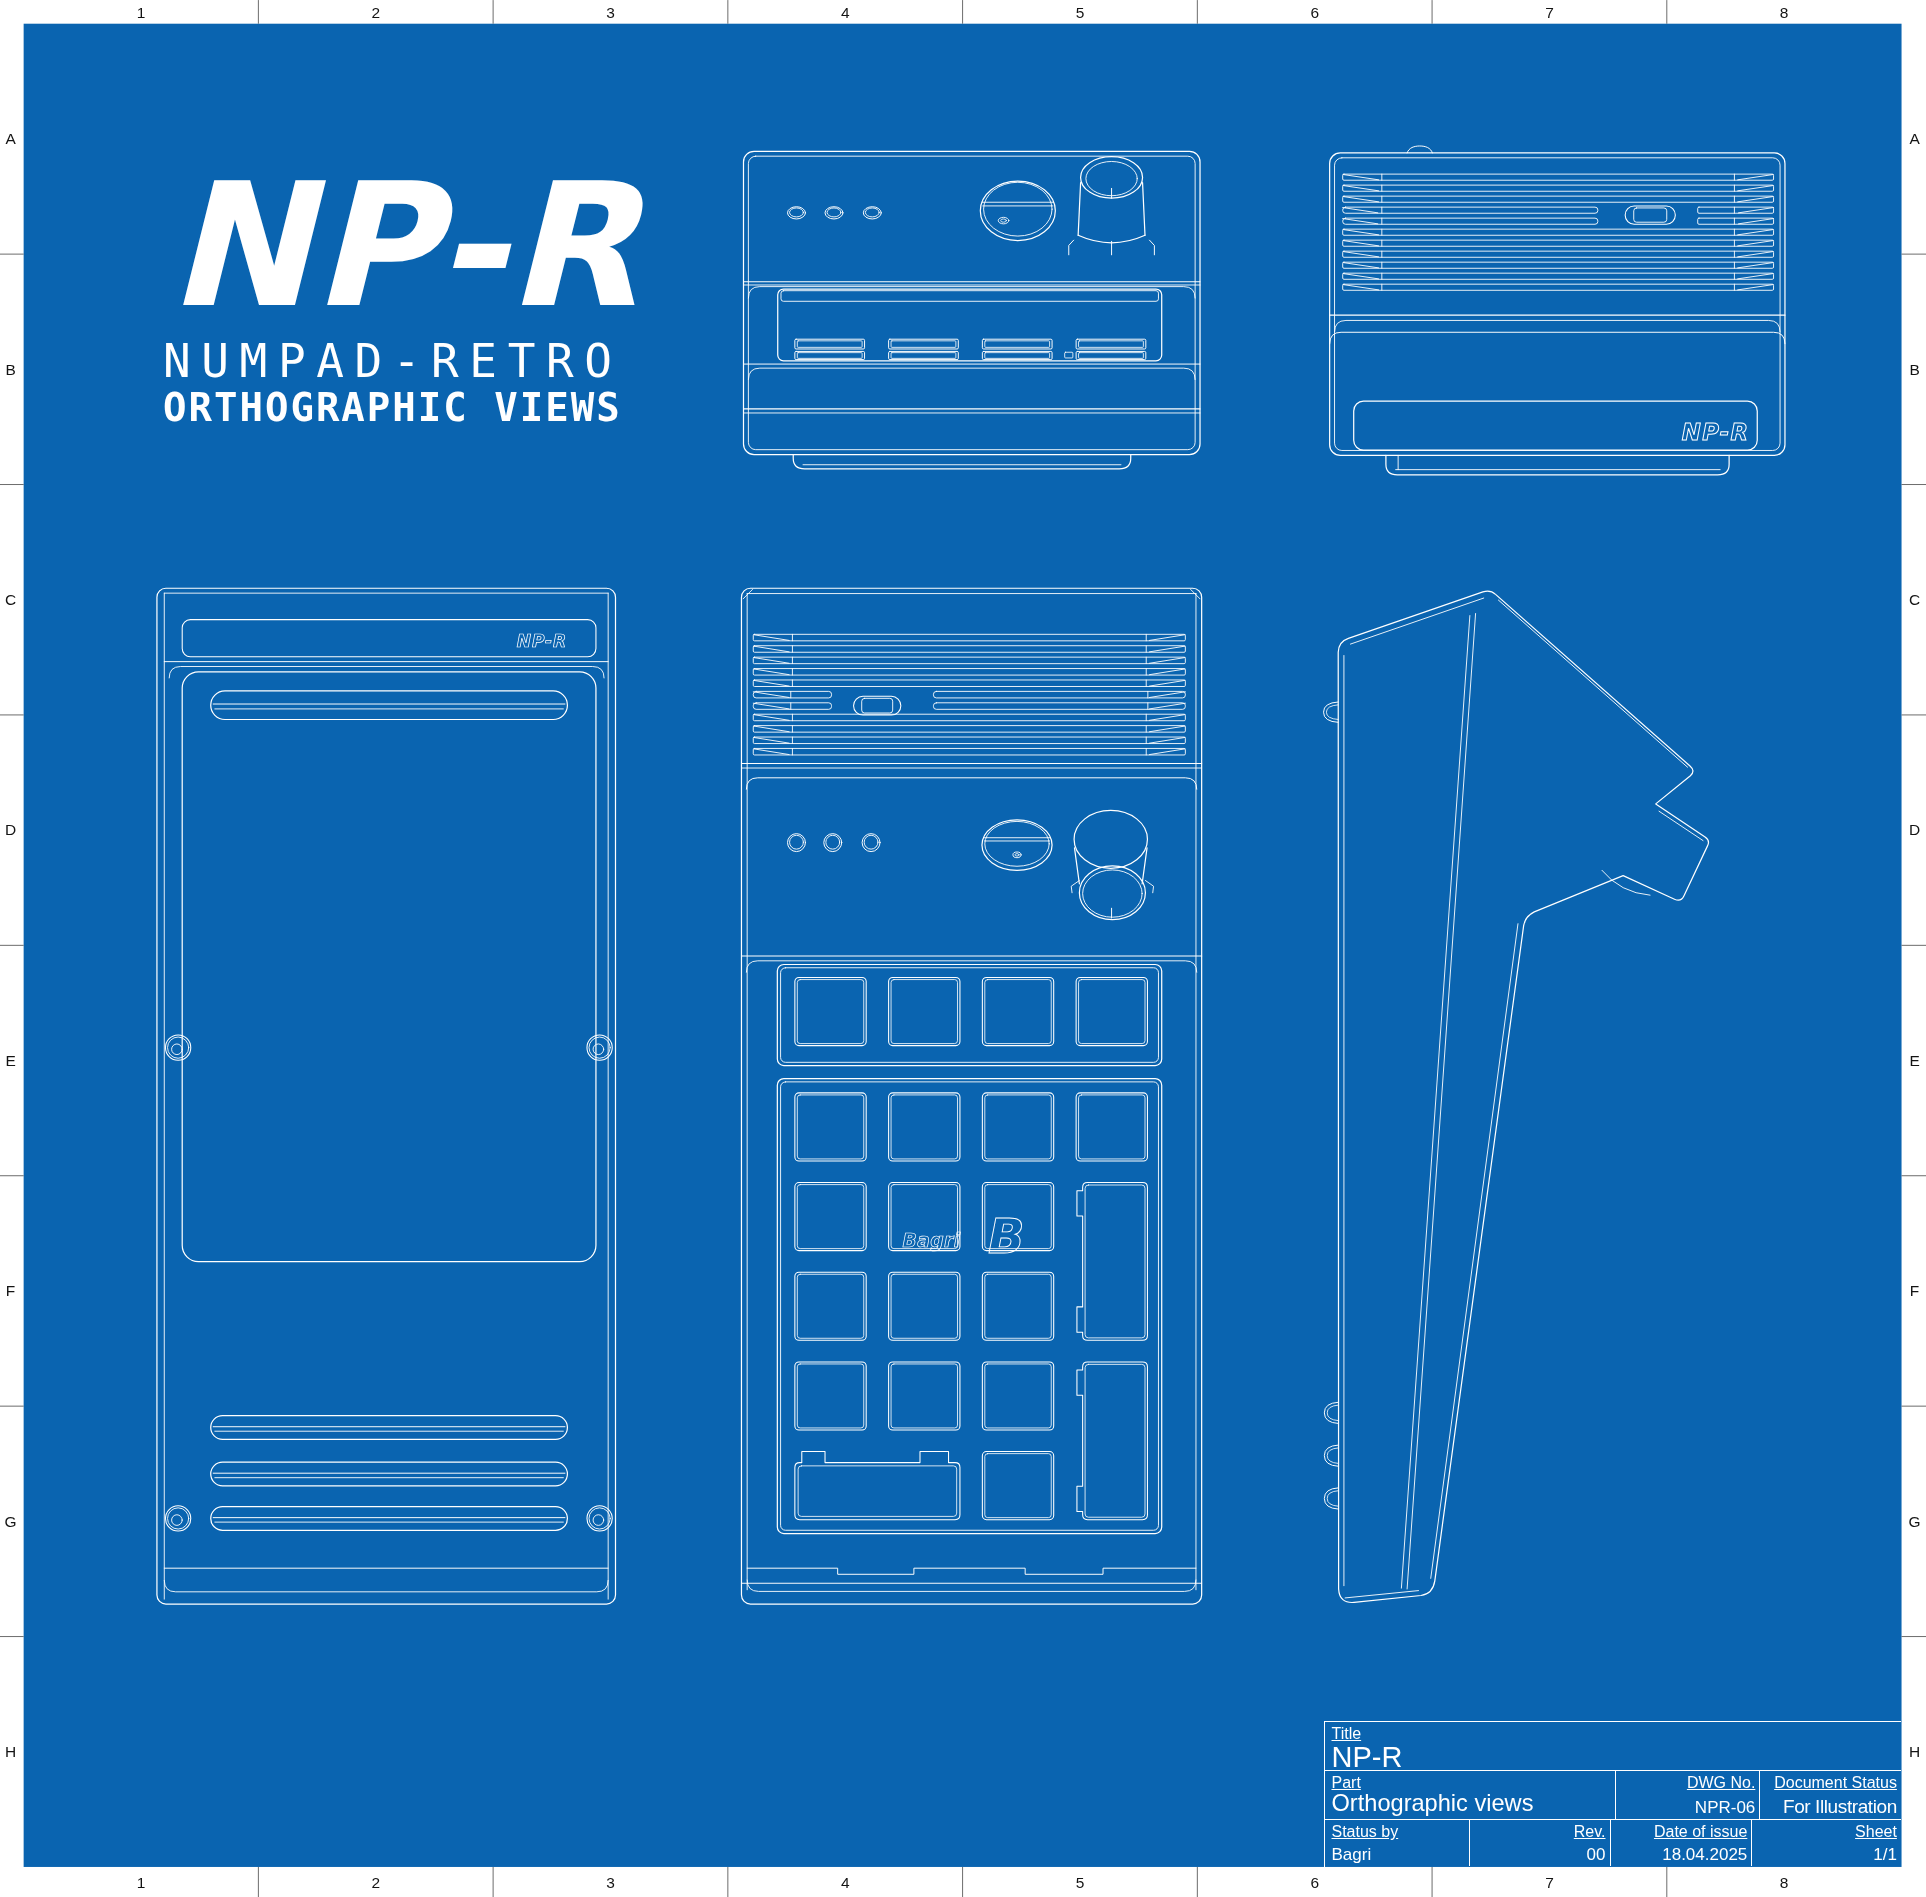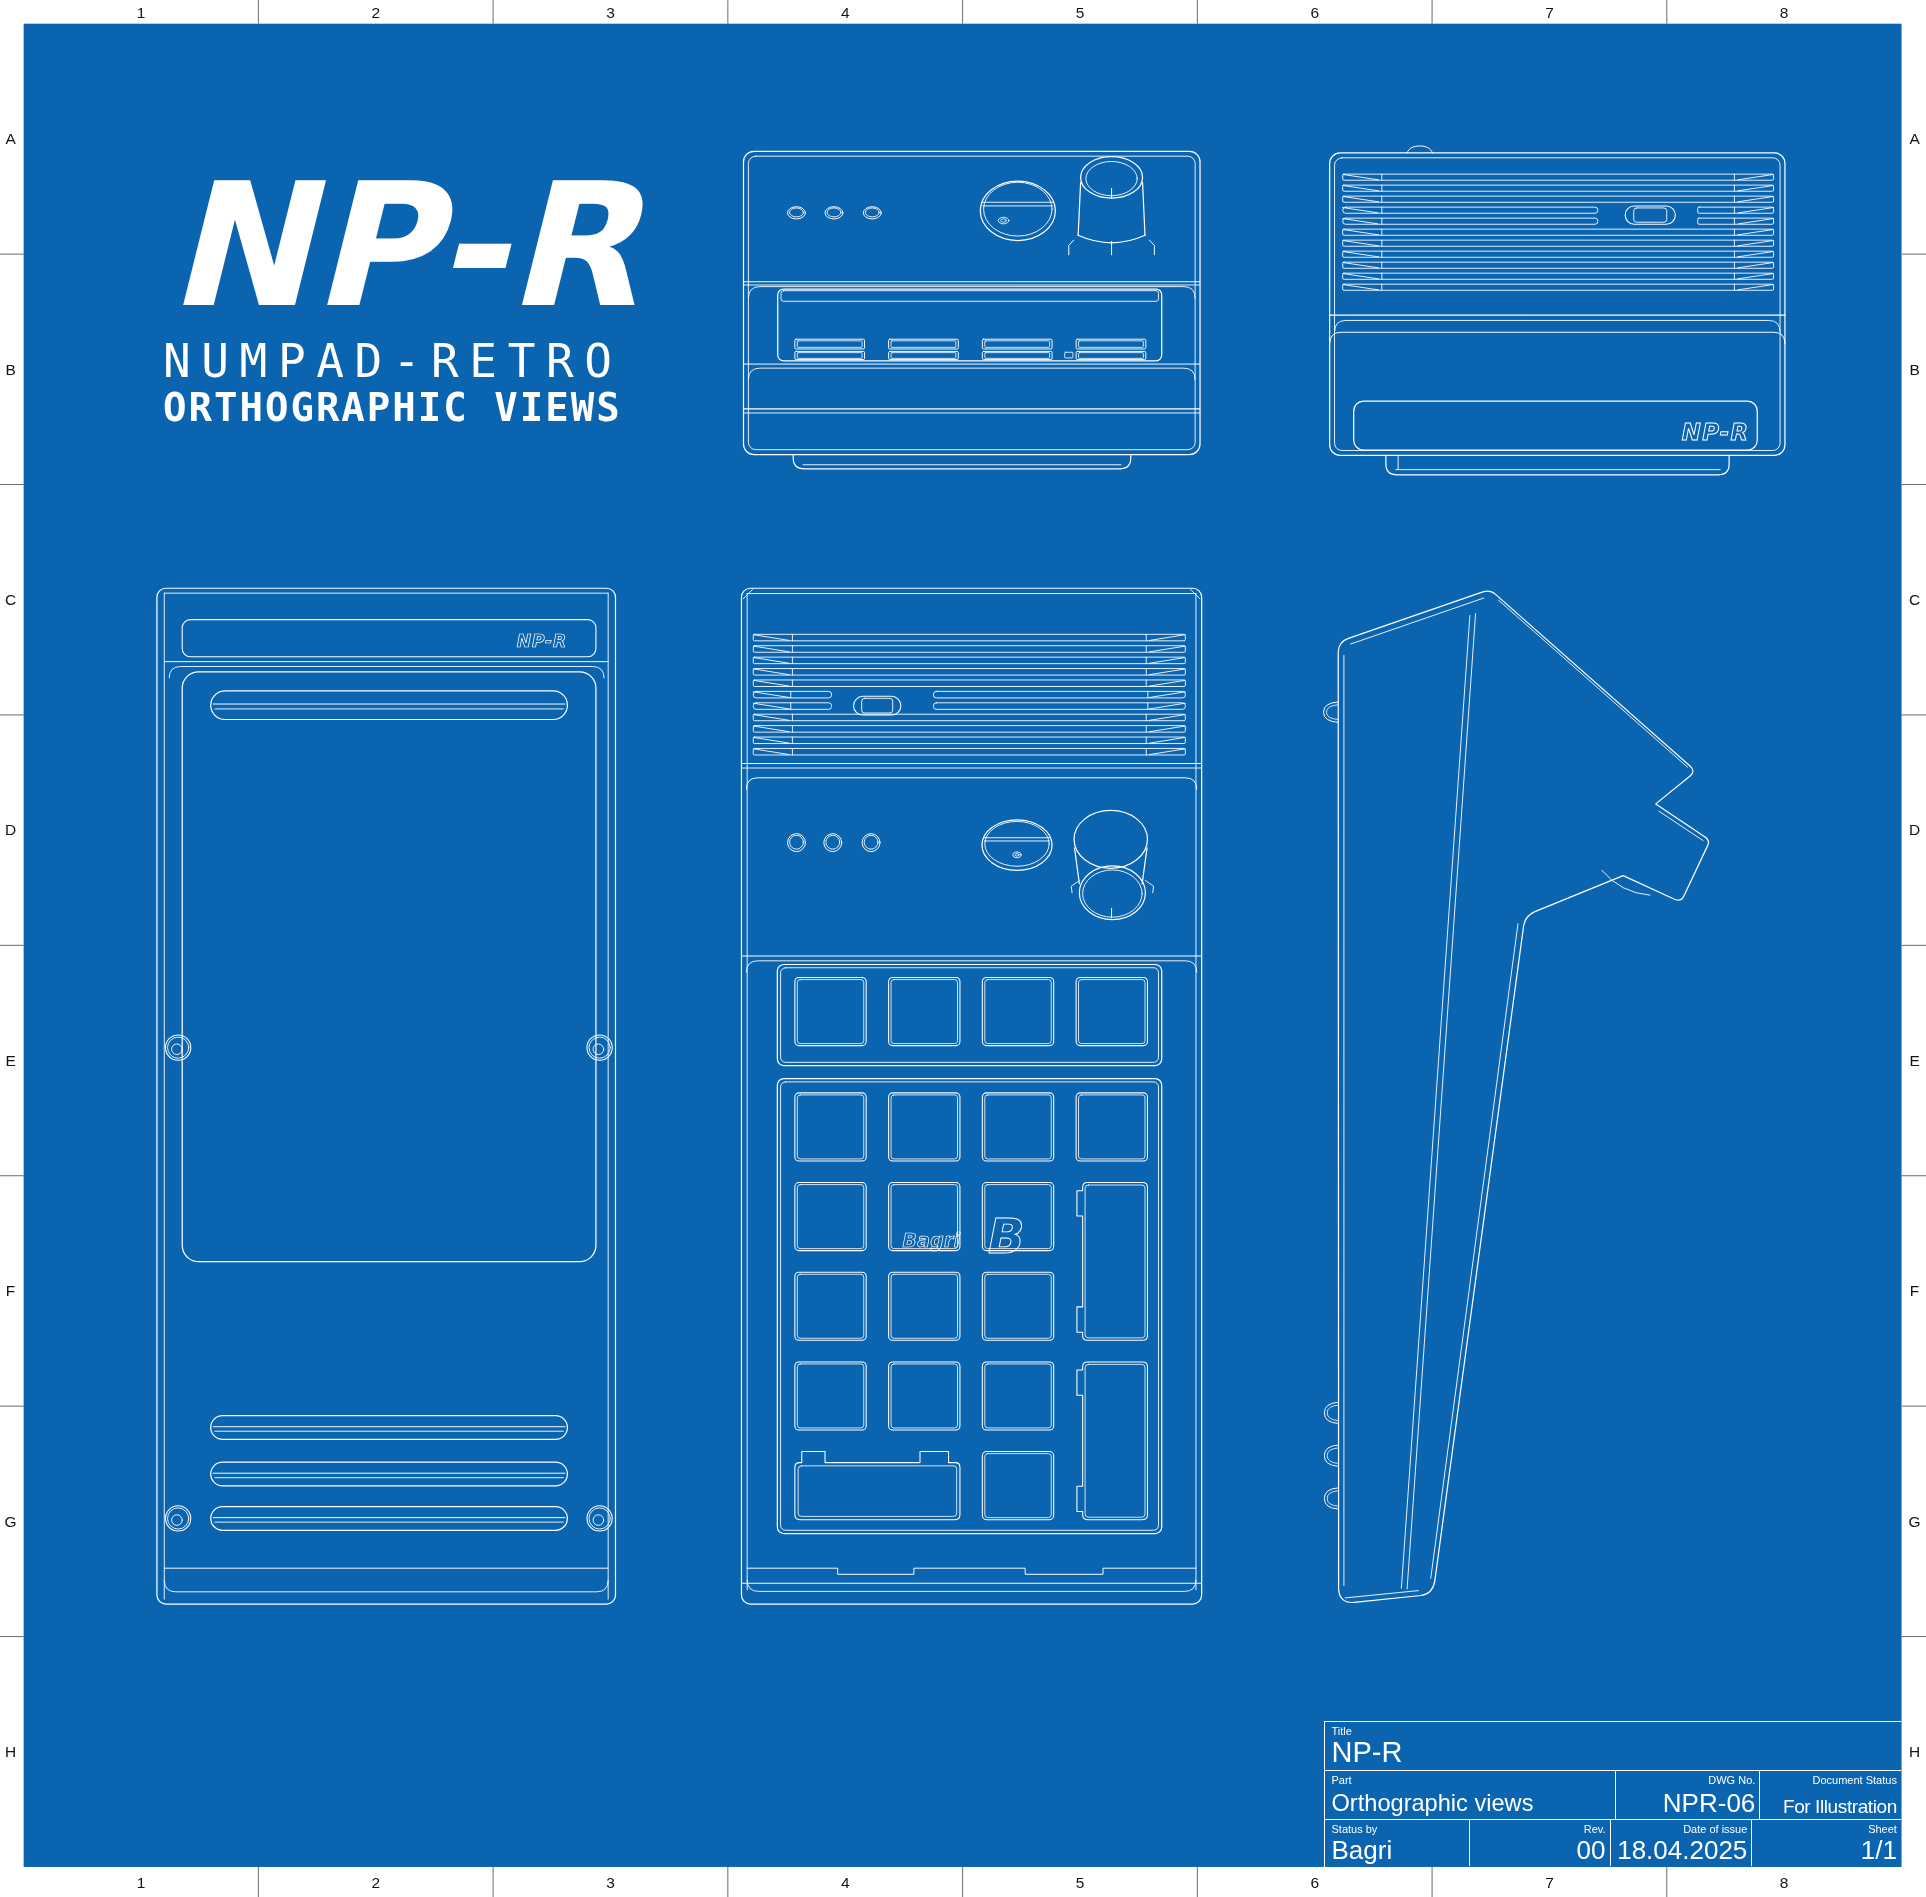--- a/index.html
+++ b/index.html
@@ -18,22 +18,22 @@
   .logo-line2{left:163px;top:385px;font-family:"DejaVu Sans Mono",monospace;font-weight:bold;font-size:39px;letter-spacing:2px;}
   
   .title-block{position:absolute;left:1324px;top:1721px;width:577px;height:146px;color:#fff;border-left:1.2px solid #fff;border-top:1.2px solid #fff;box-sizing:border-box;}
   .tb-row{display:flex;width:100%;box-sizing:border-box;}
   .tb-row + .tb-row{border-top:1.2px solid #fff;}
   .tb-r1{height:48px;}
   .tb-r2{height:49px;}
   .tb-r3{height:47px;}
   .tb-cell{box-sizing:border-box;display:flex;flex-direction:column;justify-content:space-between;padding:3.3px 4.1px 3.3px 6.5px;overflow:visible;white-space:nowrap;}
   .tb-cell + .tb-cell{border-left:1.2px solid #fff;align-items:flex-end;}
-  .tb-label{font-size:11px;}
-  .tb-value{font-size:26px;line-height:1.0;}
+  .tb-label{font-size:16px;text-decoration:underline;}
+  .tb-value{font-size:17px;line-height:1.0;}
   .tb-big{font-size:29px;}
   .tb-part{font-size:23.6px;}
   .tb-status{font-size:19px;letter-spacing:-0.4px;margin-left:16px;}
   .tb-sheet{padding-left:37px;}
 </style>
 </head>
 <body>
 
 <div class="sheet">
 

